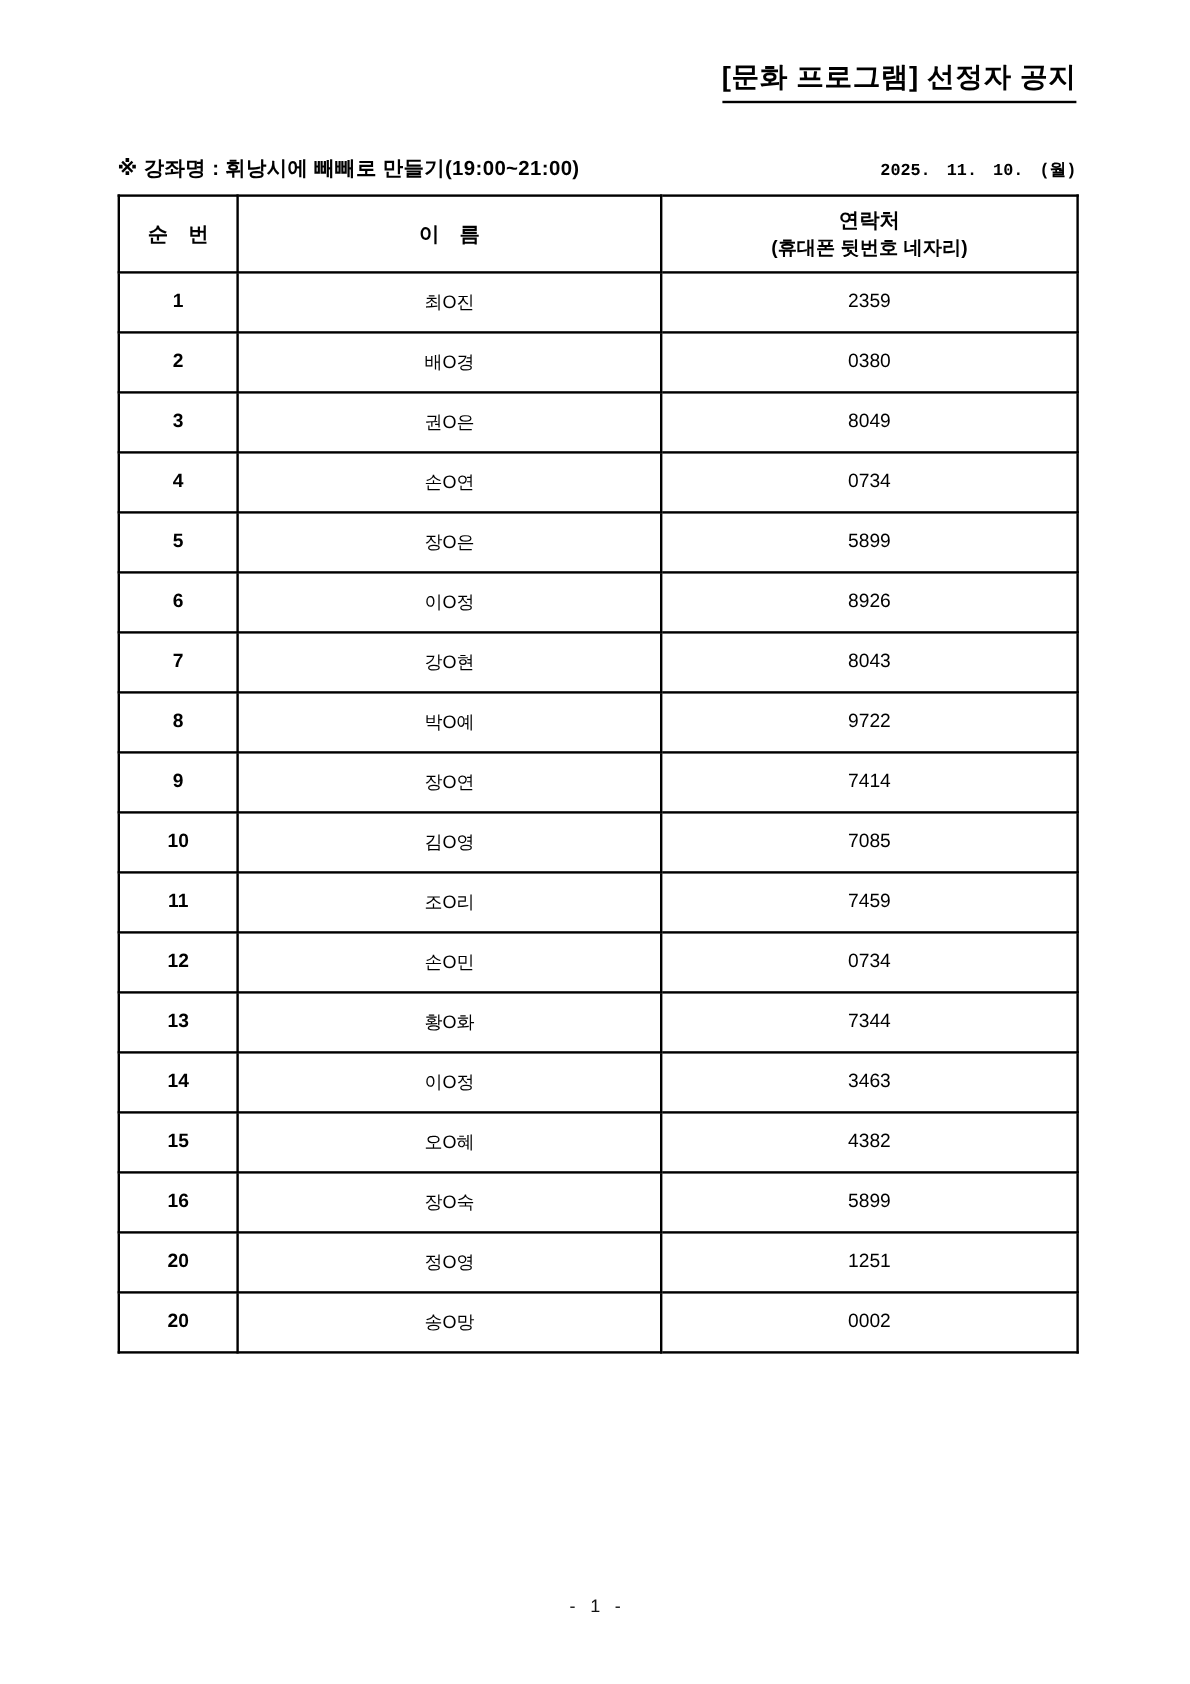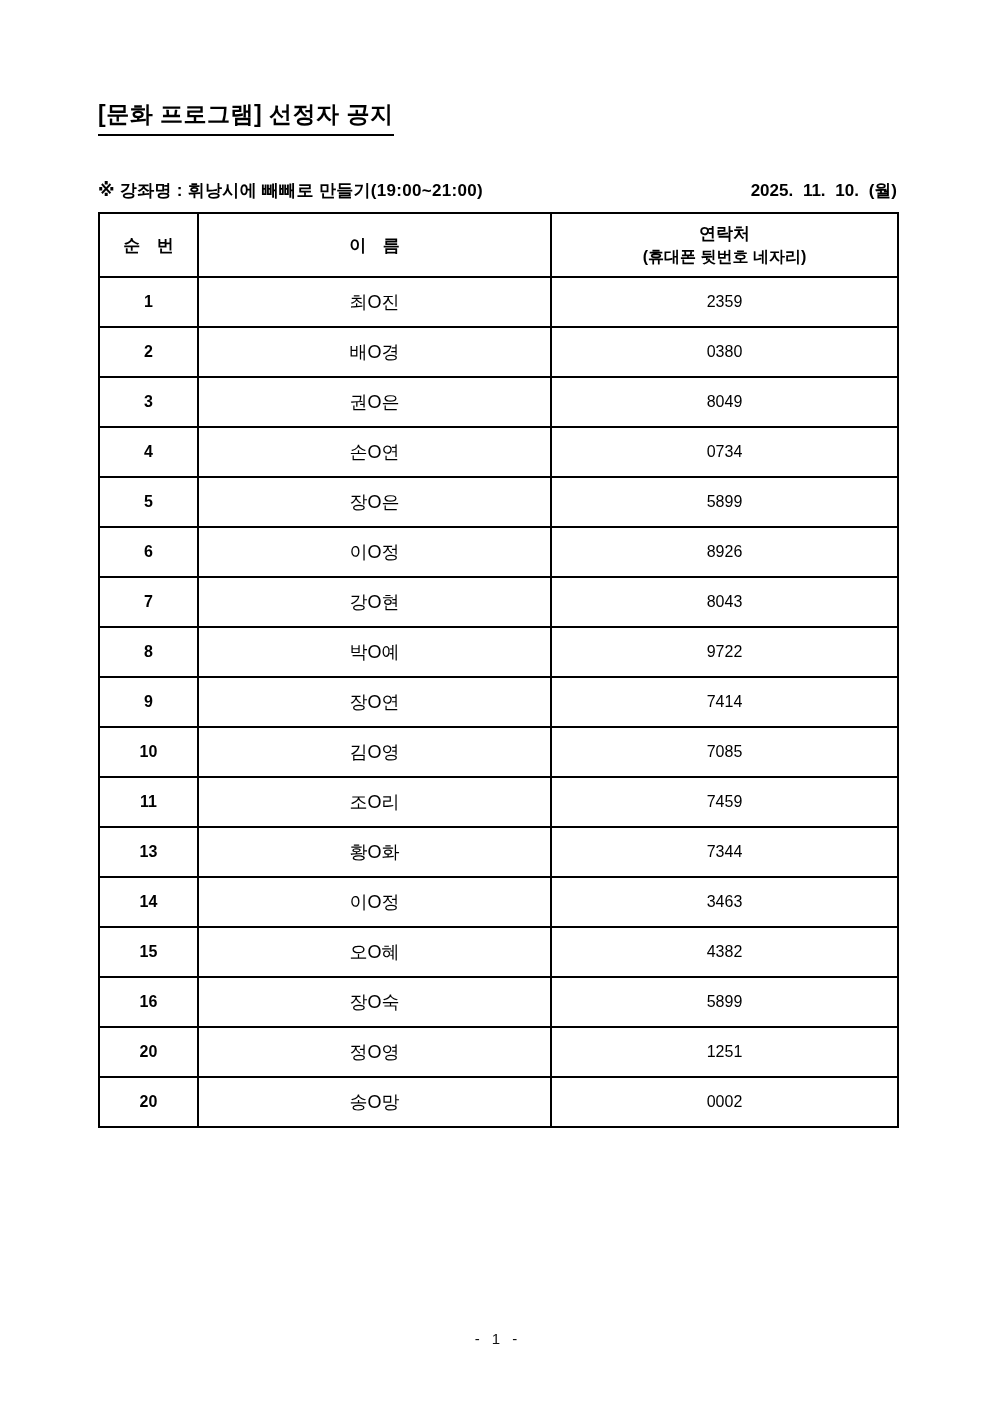--- a/index.html
+++ b/index.html
@@ -12,22 +12,22 @@
   .page {
     position: relative;
     width: 992px;
     height: 1403px;
     background: #ffffff;
     box-sizing: border-box;
     padding: 0 95px 0 98px;
     overflow: hidden;
   }
   .doc-title-wrap {
-    text-align: left;
-    padding-top: 99px;
+    text-align: right;
+    padding-top: 49px;
   }
   .doc-title {
     display: inline-block;
     font-size: 23px;
     font-weight: bold;
     letter-spacing: 0.5px;
     border-bottom: 2px solid #000000;
     padding-bottom: 4px;
   }
   .subtitle-row {
@@ -35,23 +35,24 @@
     display: flex;
     justify-content: space-between;
     align-items: baseline;
   }
   .course-label {
     font-size: 17px;
     font-weight: bold;
     letter-spacing: 0.3px;
   }
   .date-label {
-    font-size: 17px;
+    font-size: 14px;
     font-weight: bold;
     word-spacing: 5px;
+    font-family: Liberation Mono, monospace;
   }
   table.roster {
     margin-top: 10px;
     width: 799px;
     border-collapse: collapse;
     table-layout: fixed;
   }
   table.roster th, table.roster td {
     border: 2px solid #000000;
     text-align: center;
@@ -71,21 +72,21 @@
     margin-top: 2px;
   }
   table.roster tbody td {
     height: 48px;
   }
   td.col-no {
     font-size: 16px;
     font-weight: bold;
   }
   td.col-name {
-    font-size: 18px;
+    font-size: 15px;
     font-weight: normal;
   }
   td.col-contact {
     font-size: 16px;
     font-weight: normal;
     margin-top: 15px;
   }
   .hdr-spaced {
     letter-spacing: 6px;
     margin-left: 6px;
@@ -185,20 +186,25 @@
           <td class="col-no">10</td>
           <td class="col-name">김O영</td>
           <td class="col-contact">7085</td>
         </tr>
         <tr>
           <td class="col-no">11</td>
           <td class="col-name">조O리</td>
           <td class="col-contact">7459</td>
         </tr>
         <tr>
+          <td class="col-no">12</td>
+          <td class="col-name">손O민</td>
+          <td class="col-contact">0734</td>
+        </tr>
+        <tr>
           <td class="col-no">13</td>
           <td class="col-name">황O화</td>
           <td class="col-contact">7344</td>
         </tr>
         <tr>
           <td class="col-no">14</td>
           <td class="col-name">이O정</td>
           <td class="col-contact">3463</td>
         </tr>
         <tr>

